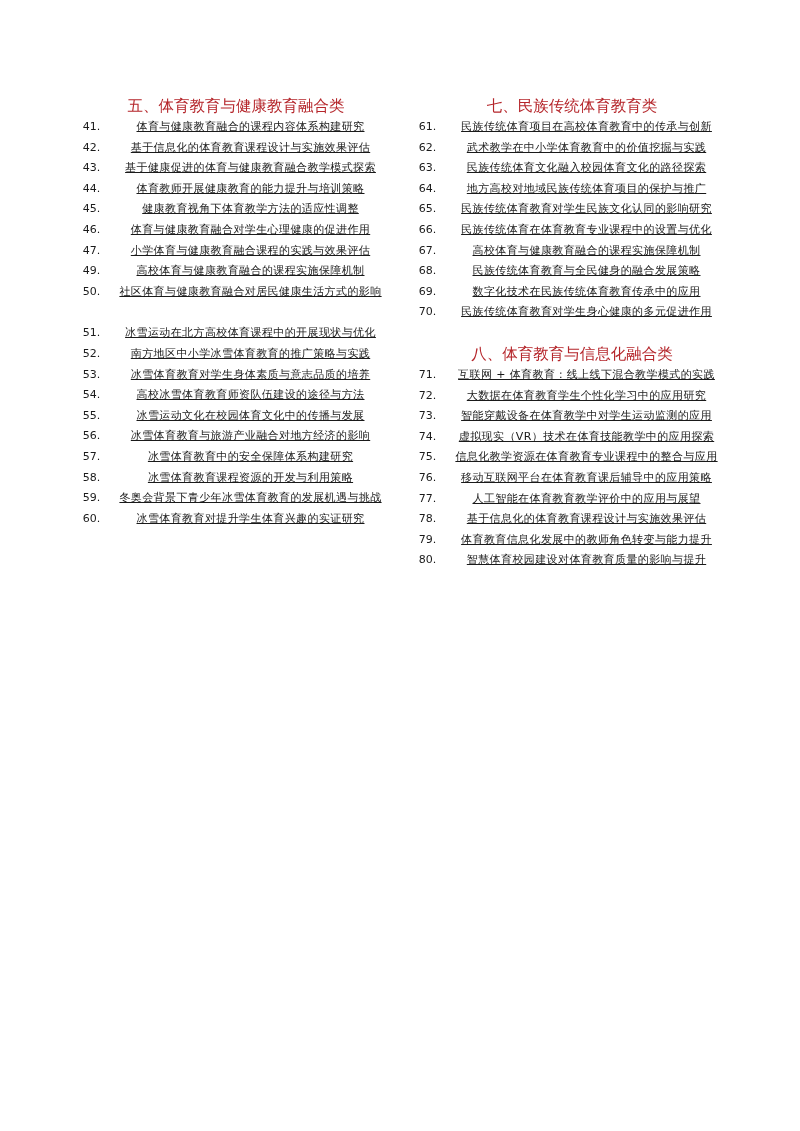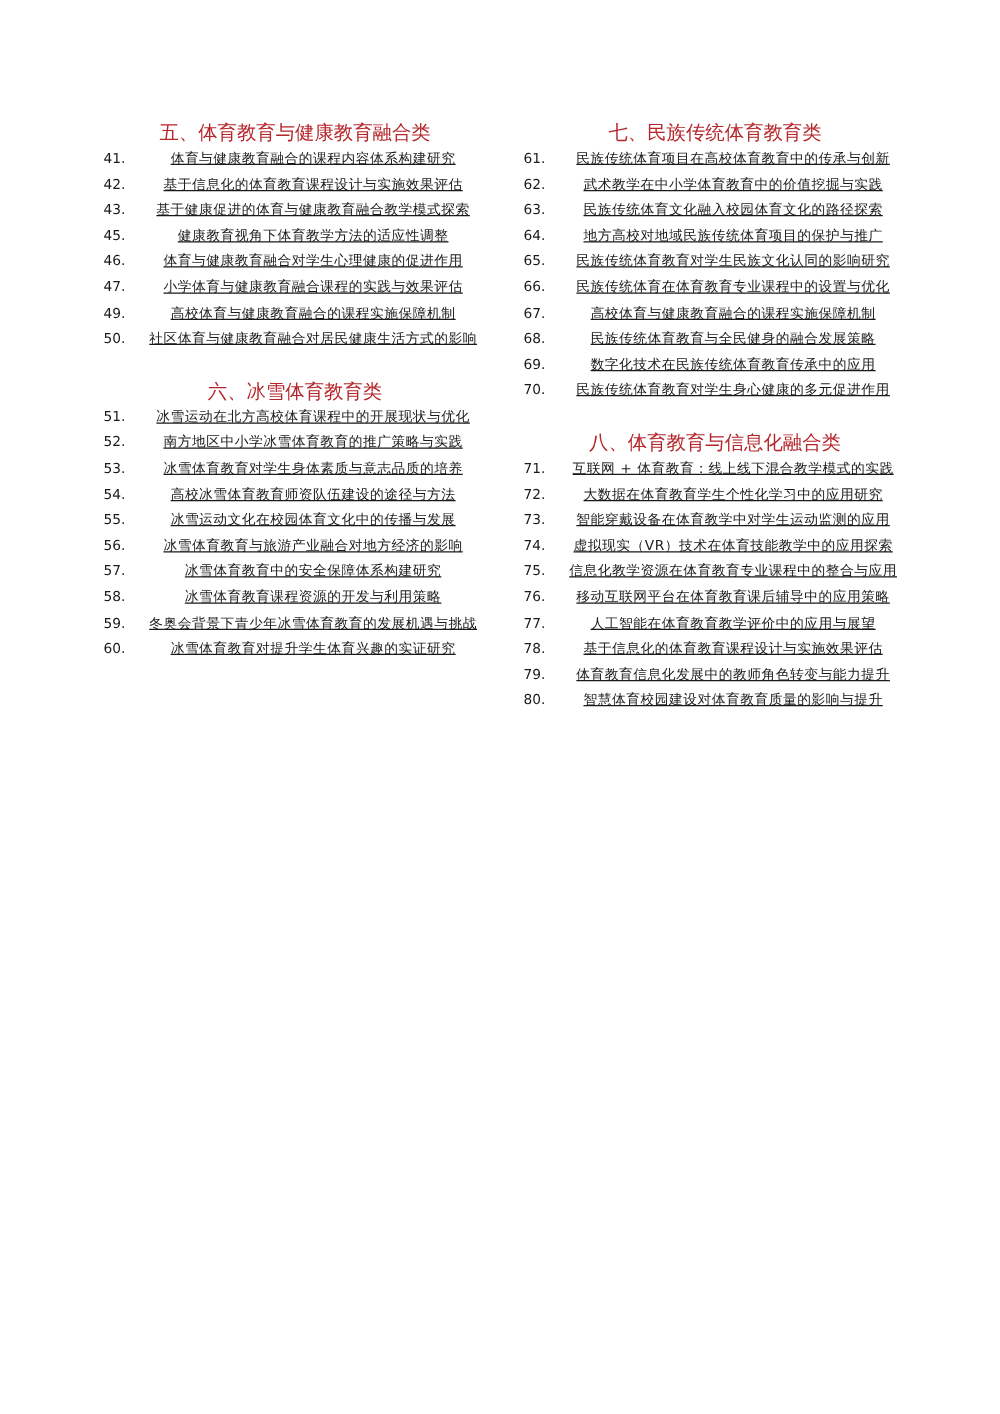--- a/index.html
+++ b/index.html
@@ -26,20 +26,24 @@
       </div>
       <div class="item">
         <span class="num">42.</span>
         <span class="txt">基于信息化的体育教育课程设计与实施效果评估</span>
       </div>
       <div class="item">
         <span class="num">43.</span>
         <span class="txt">基于健康促进的体育与健康教育融合教学模式探索</span>
       </div>
       <div class="item">
+        <span class="num">44.</span>
+        <span class="txt">体育教师开展健康教育的能力提升与培训策略</span>
+      </div>
+      <div class="item">
         <span class="num">45.</span>
         <span class="txt">健康教育视角下体育教学方法的适应性调整</span>
       </div>
       <div class="item">
         <span class="num">46.</span>
         <span class="txt">体育与健康教育融合对学生心理健康的促进作用</span>
       </div>
       <div class="item">
         <span class="num">47.</span>
         <span class="txt">小学体育与健康教育融合课程的实践与效果评估</span>
@@ -47,21 +51,20 @@
       <div class="item">
         <span class="num">49.</span>
         <span class="txt">高校体育与健康教育融合的课程实施保障机制</span>
       </div>
       <div class="item">
         <span class="num">50.</span>
         <span class="txt">社区体育与健康教育融合对居民健康生活方式的影响</span>
       </div>
     </div>
     <div class="section">
-      <div class="heading">六、冰雪体育教育类</div>
       <div class="item">
         <span class="num">51.</span>
         <span class="txt">冰雪运动在北方高校体育课程中的开展现状与优化</span>
       </div>
       <div class="item">
         <span class="num">52.</span>
         <span class="txt">南方地区中小学冰雪体育教育的推广策略与实践</span>
       </div>
       <div class="item">
         <span class="num">53.</span>

